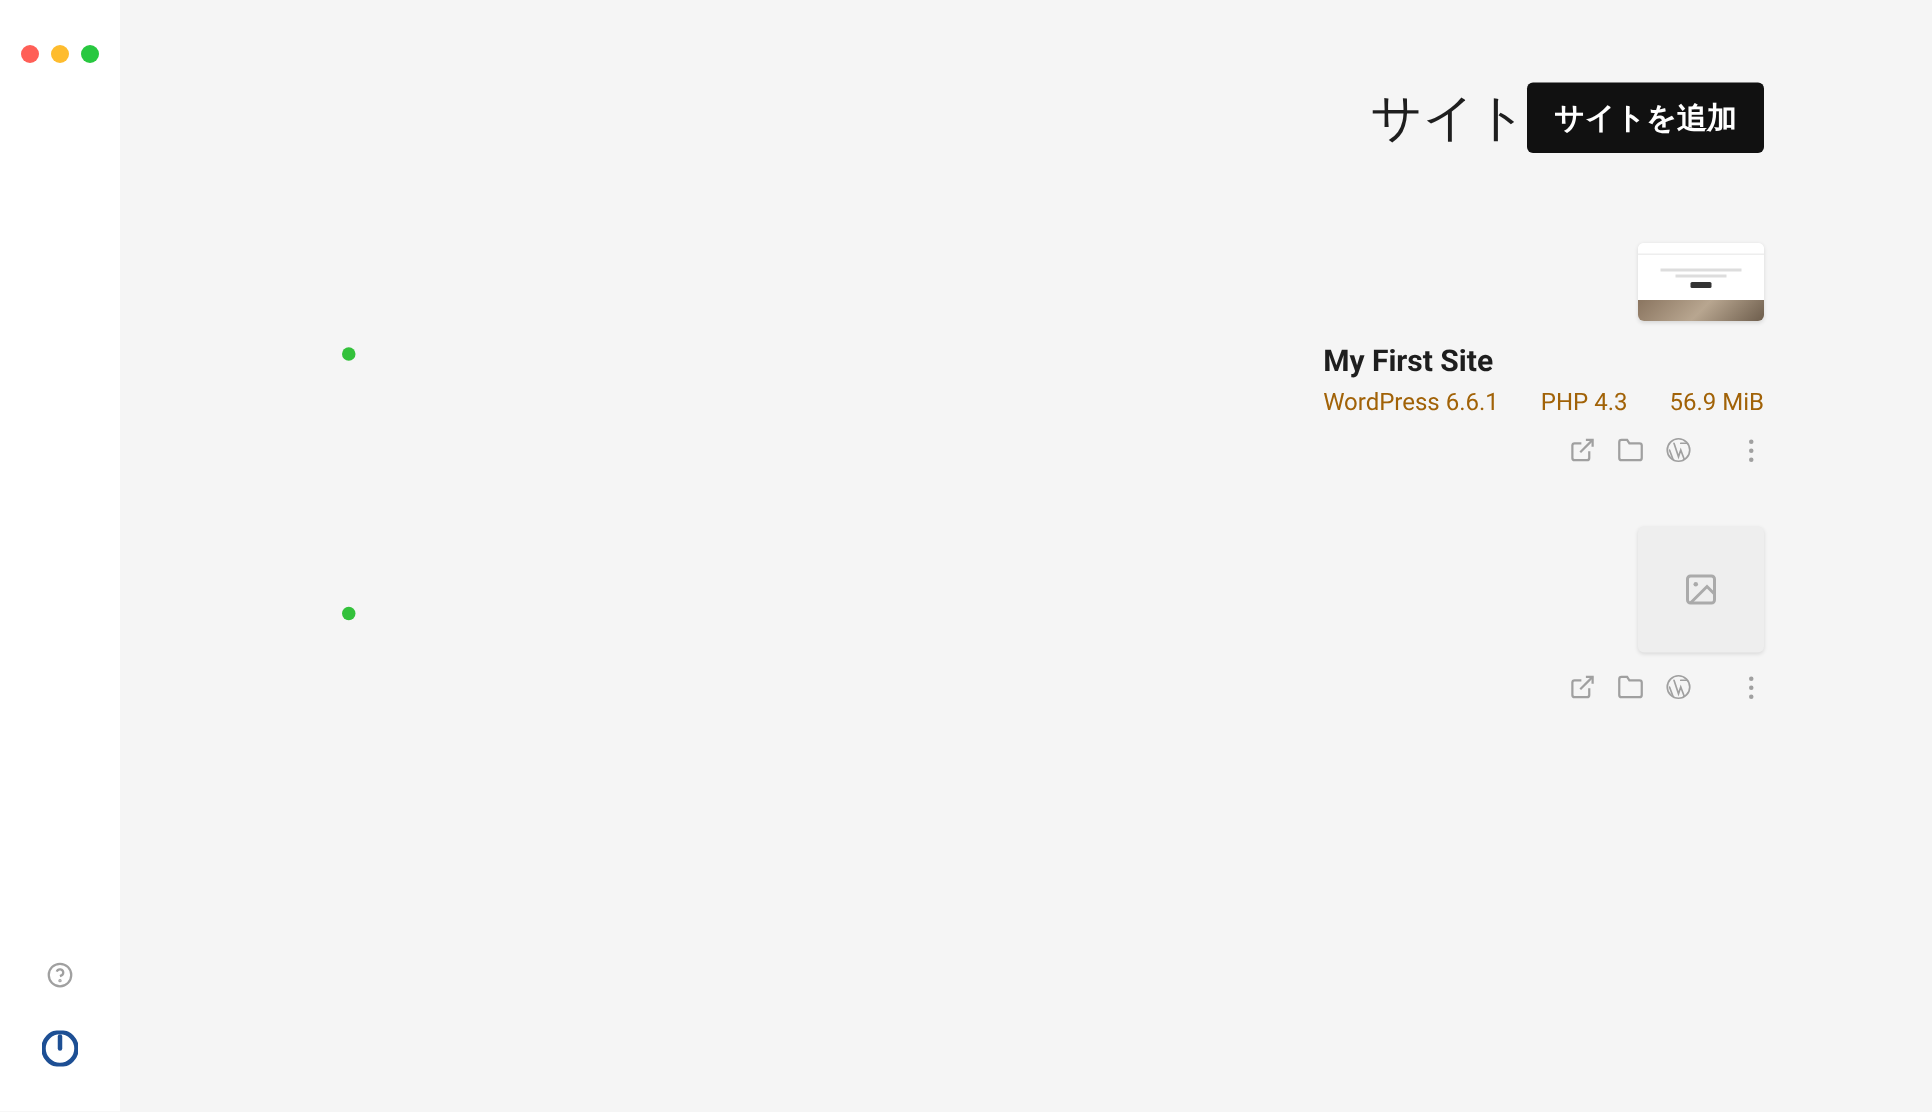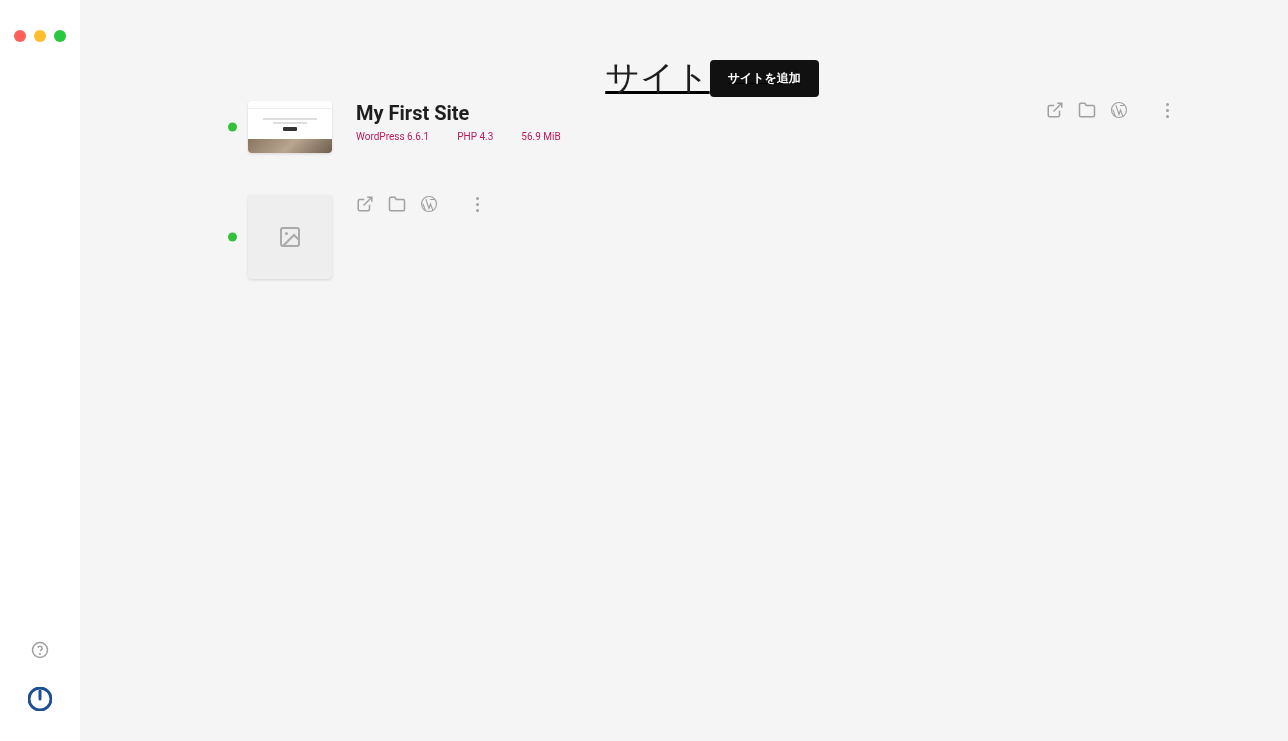--- a/index.html
+++ b/index.html
@@ -53,51 +53,52 @@
       color: #1d4f94;
       cursor: pointer;
     }
     .main {
       flex: 1;
       padding: 55px 112px 40px 168px;
       background: #f5f5f5;
     }
     .header {
       display: flex;
-      justify-content: center;
-      align-items: center;
-      text-decoration: underline;
+      justify-content: flex-end;
+      align-items: center;
+      margin-bottom: 60px;
     }
     .page-title {
       font-size: 34px;
       font-weight: 400;
       font-family: serif;
       color: #1e1e1e;
     }
     .add-button {
       background: #111;
       color: #fff;
       border: none;
       border-radius: 4px;
       padding: 10px 18px;
-      font-size: 12px;
+      font-size: 20px;
       font-weight: 600;
       cursor: pointer;
     }
     .site-list {
       display: flex;
       flex-direction: column;
       gap: 42px;
     }
     .site-row {
       display: flex;
-      align-items: flex-start;
-      gap: 24px;
+      align-items: flex-end;
+      gap: 14px;
       position: relative;
       cursor: pointer;
+      flex-direction: column;
     }
     .status-dot {
       width: 9px;
       height: 9px;
       border-radius: 50%;
       background: #33c13b;
       position: absolute;
       left: -20px;
       top: 50%;
       transform: translateY(-50%);
@@ -168,22 +169,22 @@
       gap: 6px;
     }
     .site-name {
       font-size: 20px;
       font-weight: 700;
       color: #1e1e1e;
     }
     .site-meta {
       display: flex;
       gap: 28px;
-      color: #be185d;
-      font-size: 10px;
+      color: #a16207;
+      font-size: 16px;
     }
     .site-actions {
       display: flex;
       align-items: center;
       gap: 14px;
       color: #a0a0a0;
     }
     .action-icon {
       width: 18px;
       height: 18px;

